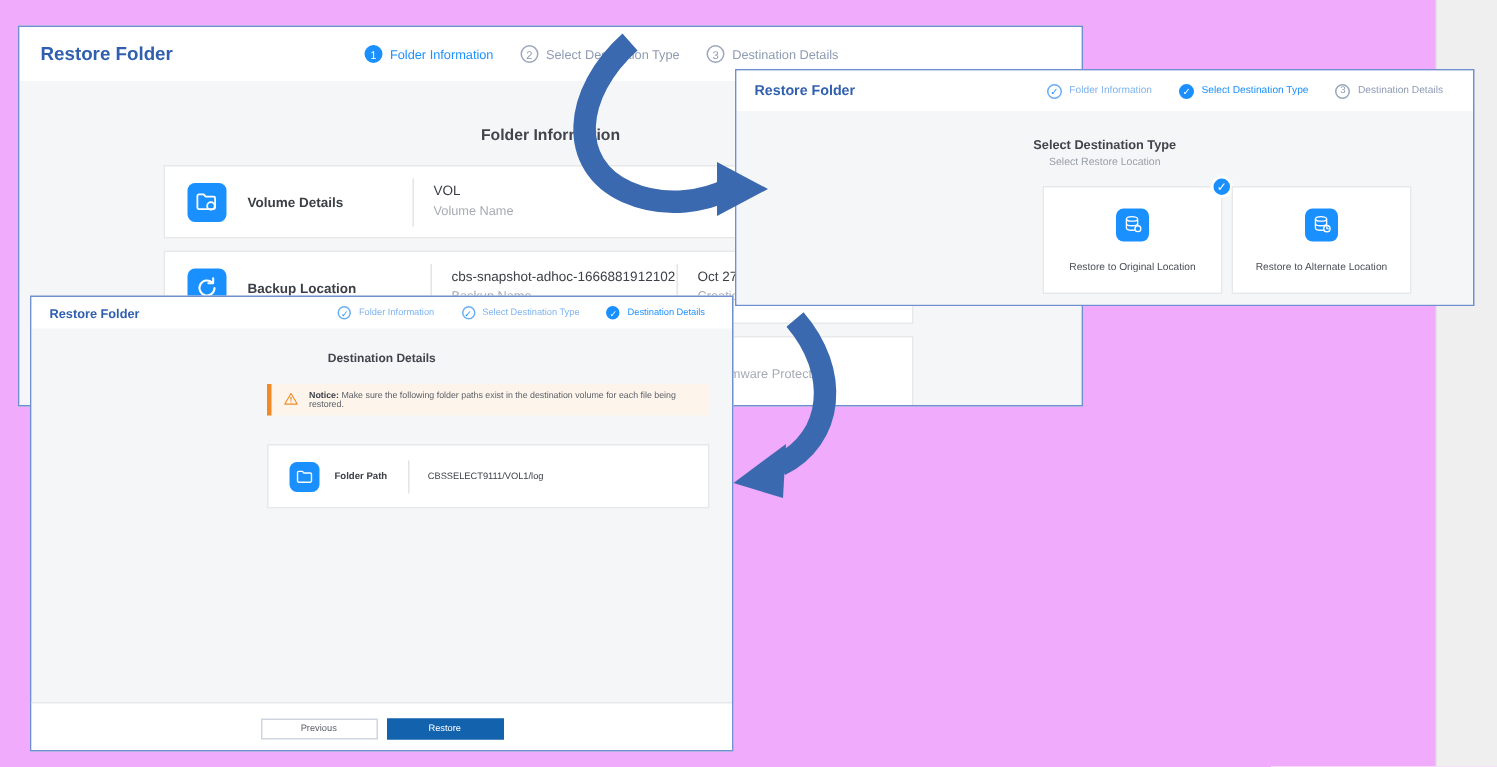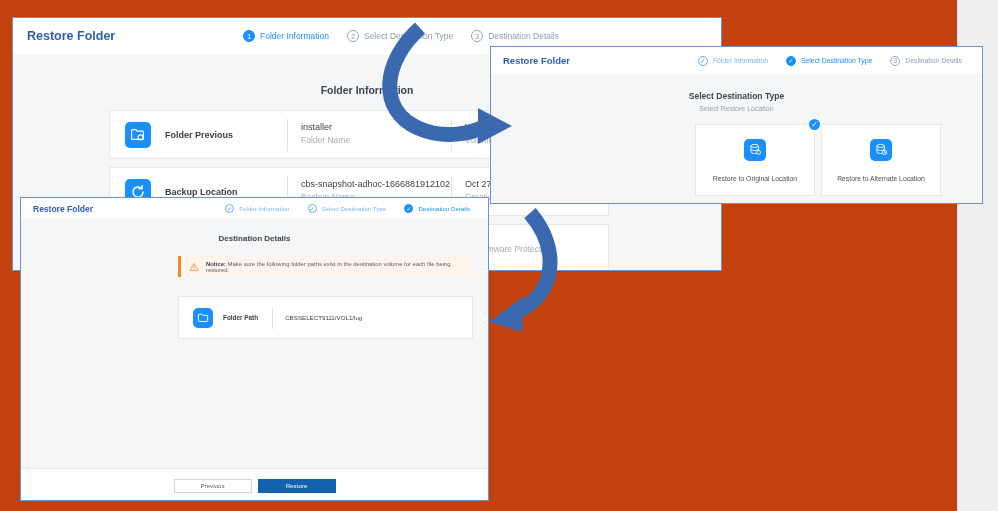--- a/index.html
+++ b/index.html
@@ -3,21 +3,21 @@
 <meta charset="utf-8">
 <title>Restore Folder Wizard</title>
 <style>
   * { box-sizing: border-box; margin: 0; padding: 0; }
   html, body {
     width: 998px; height: 511px;
     background: #ffffff;
     font-family: "Liberation Sans", sans-serif;
     overflow: hidden;
   }
-  #canvas { position: relative; width: 998px; height: 511px; background: #c2410c; }
+  #canvas { position: relative; width: 998px; height: 511px; background: #f0abfc; }
 
   .rail {
     position: absolute; top: 0; height: 511px;
     background: #efefef;
   }
   .rail-divider {
     position: absolute; top: 0; height: 511px; width: 1px;
     background: #e3e3e3;
   }
 
@@ -190,27 +190,22 @@
       <div class="body-title" style="position:absolute;left:0;right:0;top:30px;font-size:10.5px;">Folder Information</div>
 
       <div class="info-card" style="position:absolute;left:96px;top:56px;width:500px;height:49px;">
         <div class="info-row">
           <div class="ico-box" style="width:26px;height:26px;margin-left:15px;">
             <svg width="16" height="16" viewBox="0 0 16 16" aria-hidden="true">
               <path d="M1.6 3.6a1 1 0 0 1 1-1h3.2l1.3 1.5h5.3a1 1 0 0 1 1 1v6.3a1 1 0 0 1-1 1H2.6a1 1 0 0 1-1-1z" fill="none" stroke="#ffffff" stroke-width="1.2"></path>
               <circle cx="10.6" cy="10.3" r="2.5" fill="none" stroke="#ffffff" stroke-width="1.2"></circle>
             </svg>
           </div>
-          <div class="row-label" style="margin-left:14px;width:96px;font-size:9px;">Folder Previous</div>
-
-          <div class="field" style="margin-left:26px;width:150px;height:32px;padding-left:14px;">
-            <span class="field-sep" style="height:32px;"></span>
-            <div class="field-val" style="font-size:9px;padding-top:3px;">installer</div>
-            <div class="field-cap" style="font-size:8.5px;padding-top:3px;">Folder Name</div>
-          </div>
+          <div class="row-label" style="margin-left:14px;width:96px;font-size:9px;">Volume Details</div>
+
 
           <div class="field" style="margin-left:14px;width:150px;height:32px;padding-left:14px;">
             <span class="field-sep" style="height:32px;"></span>
             <div class="field-val" style="font-size:9px;padding-top:3px;">VOL</div>
             <div class="field-cap" style="font-size:8.5px;padding-top:3px;">Volume Name</div>
           </div>
         </div>
       </div>
 
       <div class="info-card" style="position:absolute;left:96px;top:113px;width:500px;height:49px;">

